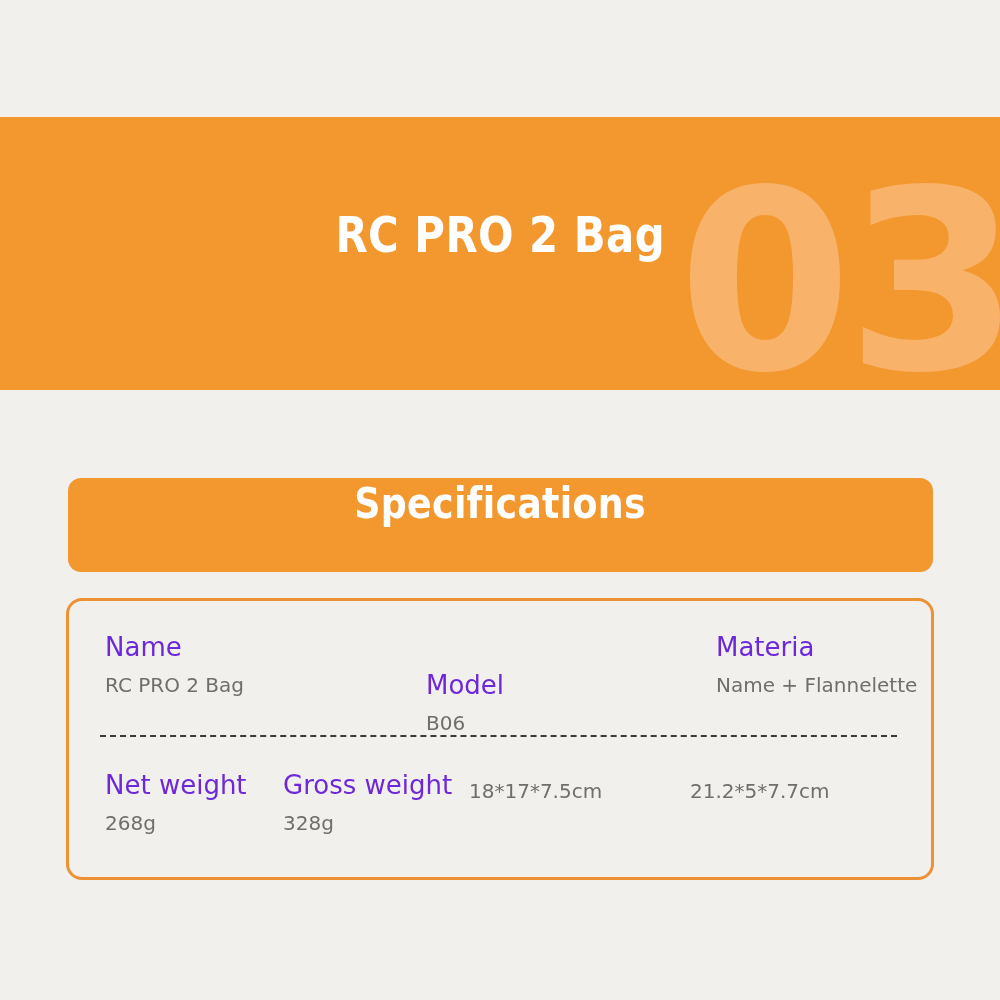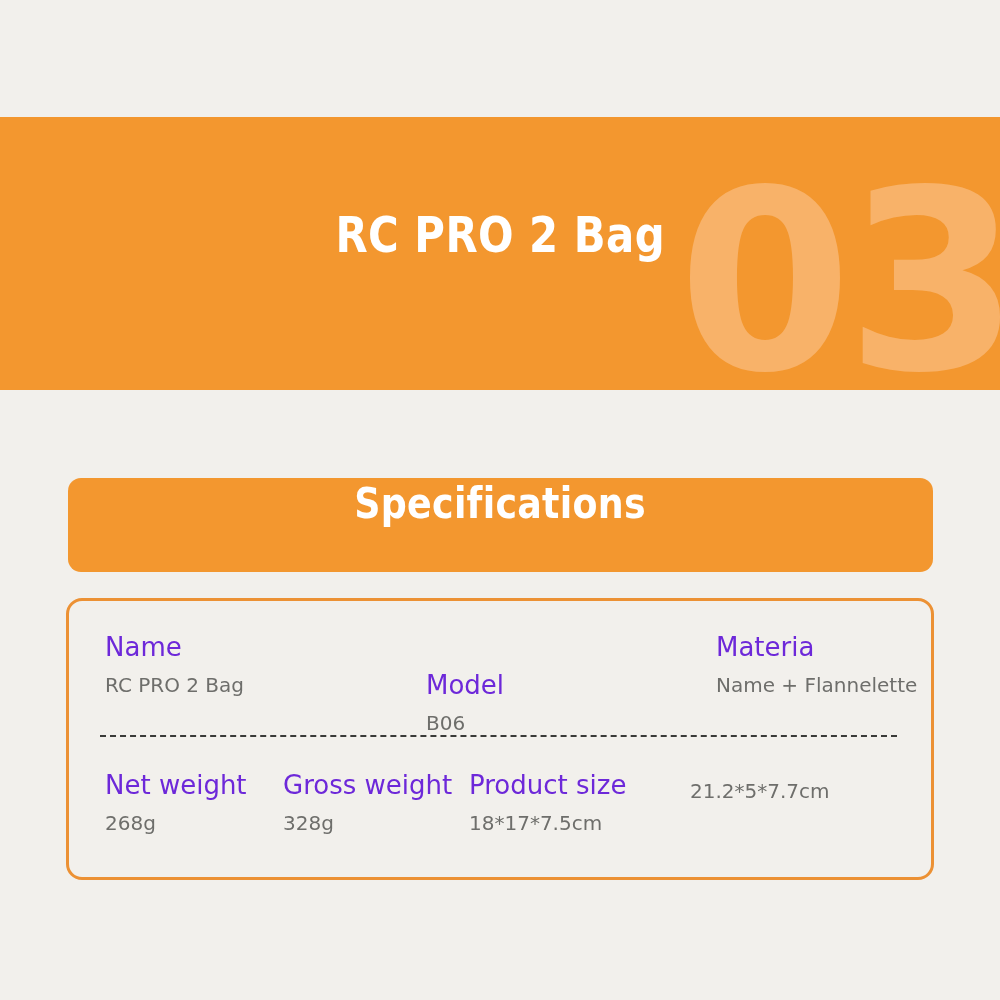--- a/index.html
+++ b/index.html
@@ -204,21 +204,20 @@
       <div class="spec-row spec-row-2">
         <div class="spec-cell r2c1">
           <div class="spec-label">Net weight</div>
           <div class="spec-value">268g</div>
         </div>
         <div class="spec-cell r2c2">
           <div class="spec-label">Gross weight</div>
           <div class="spec-value">328g</div>
         </div>
         <div class="spec-cell r2c3">
-          <div class="spec-label">Product size</div>
           <div class="spec-value">18*17*7.5cm</div>
         </div>
         <div class="spec-cell r2c4">
           <div class="spec-value">21.2*5*7.7cm</div>
         </div>
       </div>
 
     </div>
   </div>
 

